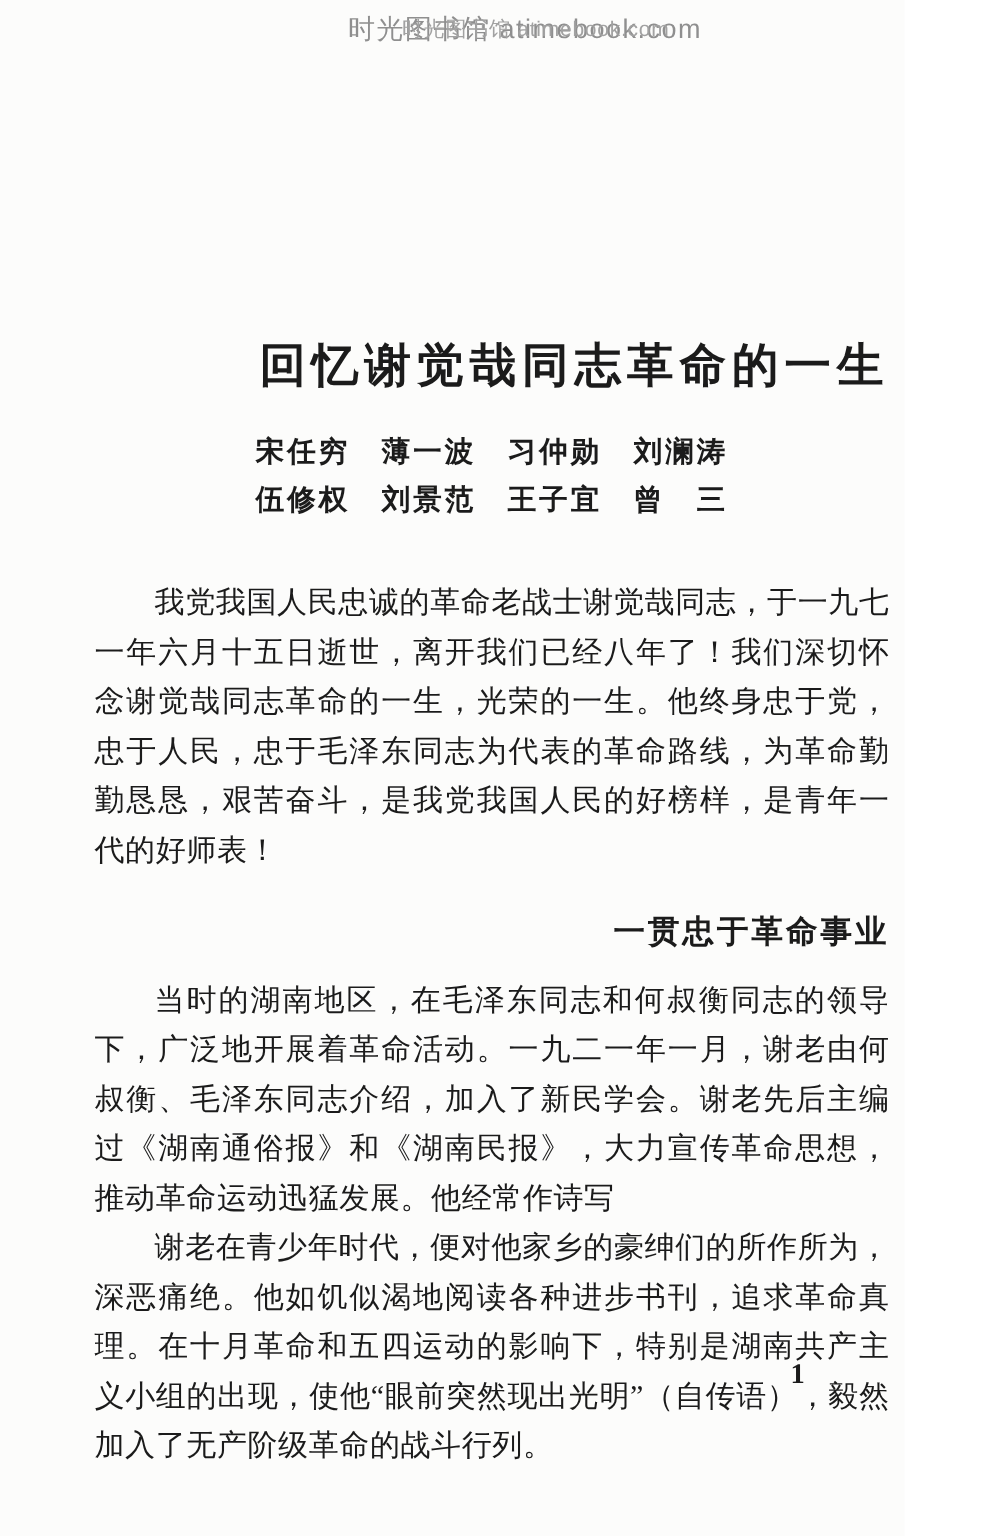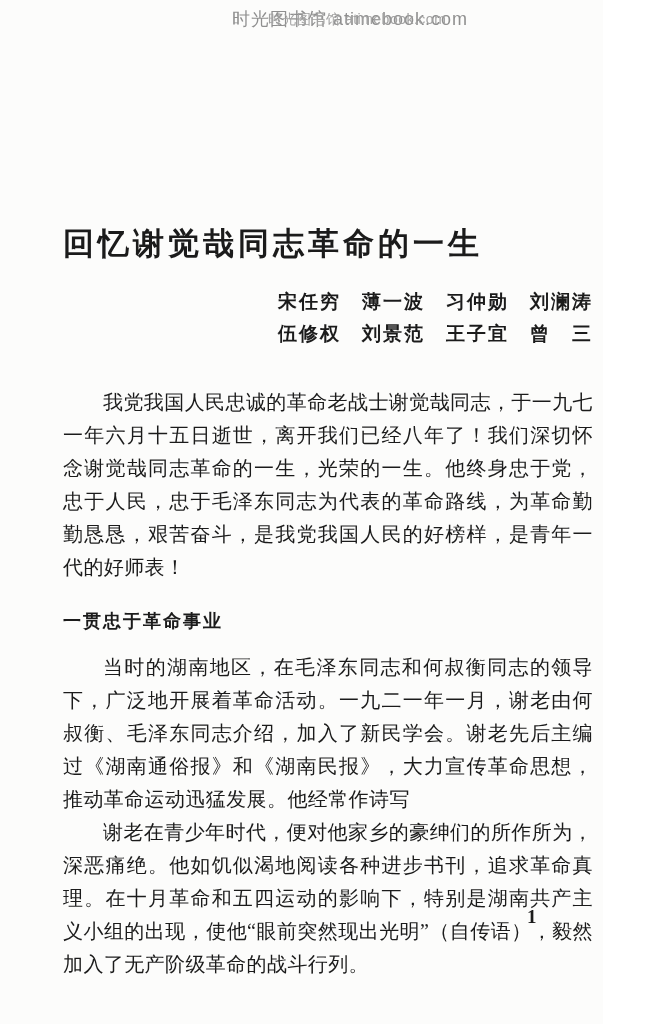--- a/index.html
+++ b/index.html
@@ -39,48 +39,48 @@
   }
   .content {
     position: absolute;
     left: 63px;
     top: 0;
     width: 530px;
   }
   .title {
     margin: 0;
     padding-top: 224px;
-    text-align: left;
+    text-align: right;
     font-size: 31px;
     font-weight: bold;
     letter-spacing: 4px;
     line-height: 40px;
   }
   .authors {
     margin-top: 22px;
-    text-align: right;
+    text-align: center;
     font-size: 19px;
     line-height: 32px;
     font-weight: bold;
     letter-spacing: 2px;
   }
   .authors div { white-space: pre; }
   .body-text {
     margin: 0;
     font-size: 20px;
     line-height: 33px;
     text-align: justify;
     text-indent: 2em;
     letter-spacing: 0.4px;
   }
   .intro-para { margin-top: 37px; font-family: Liberation Mono, monospace; }
   .section-heading {
     margin: 20px 0 13px 0;
-    text-align: left;
-    font-size: 18px;
+    text-align: right;
+    font-size: 21px;
     font-weight: bold;
     letter-spacing: 2px;
     line-height: 33px;
   }
   .page-number {
     position: absolute;
     left: 527px;
     top: 906px;
     font-size: 19px;
     font-weight: bold;

